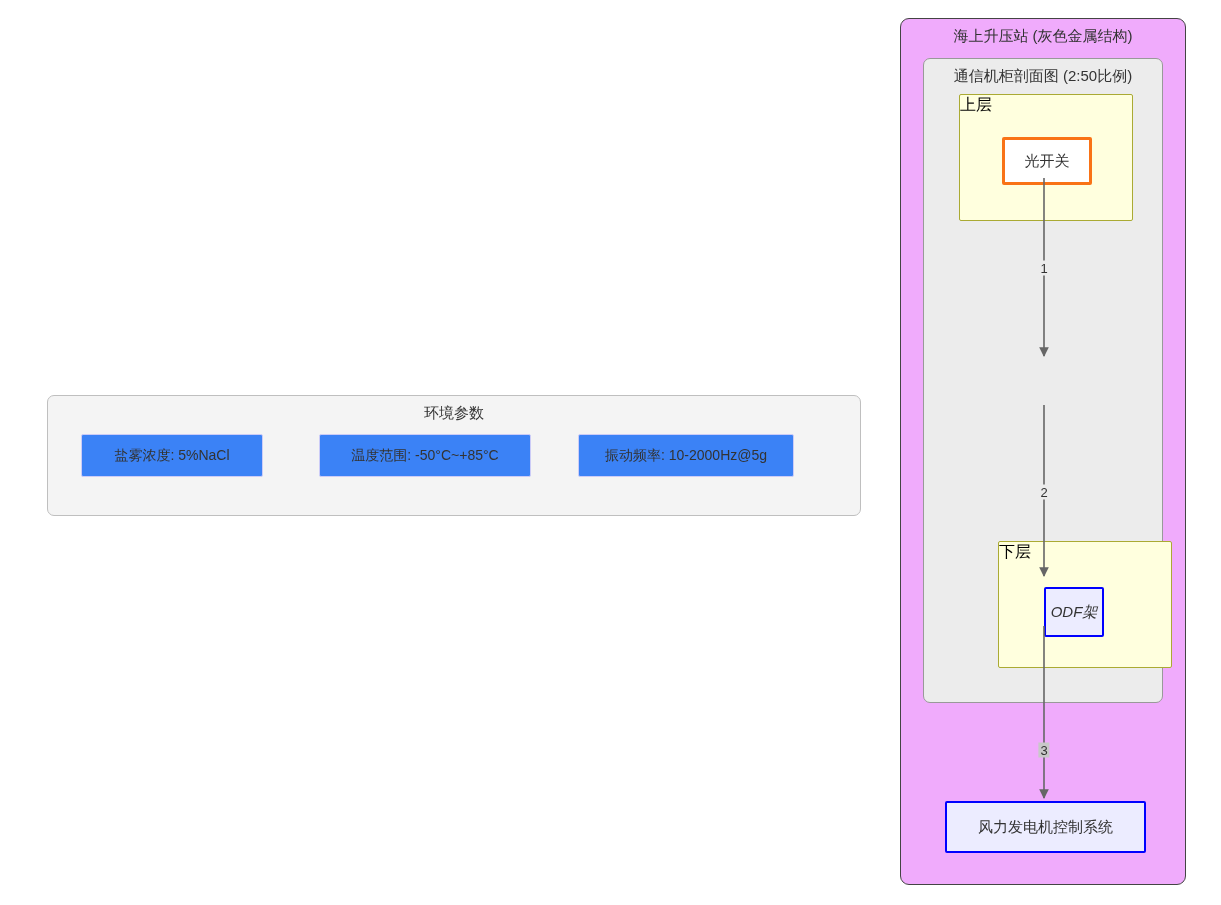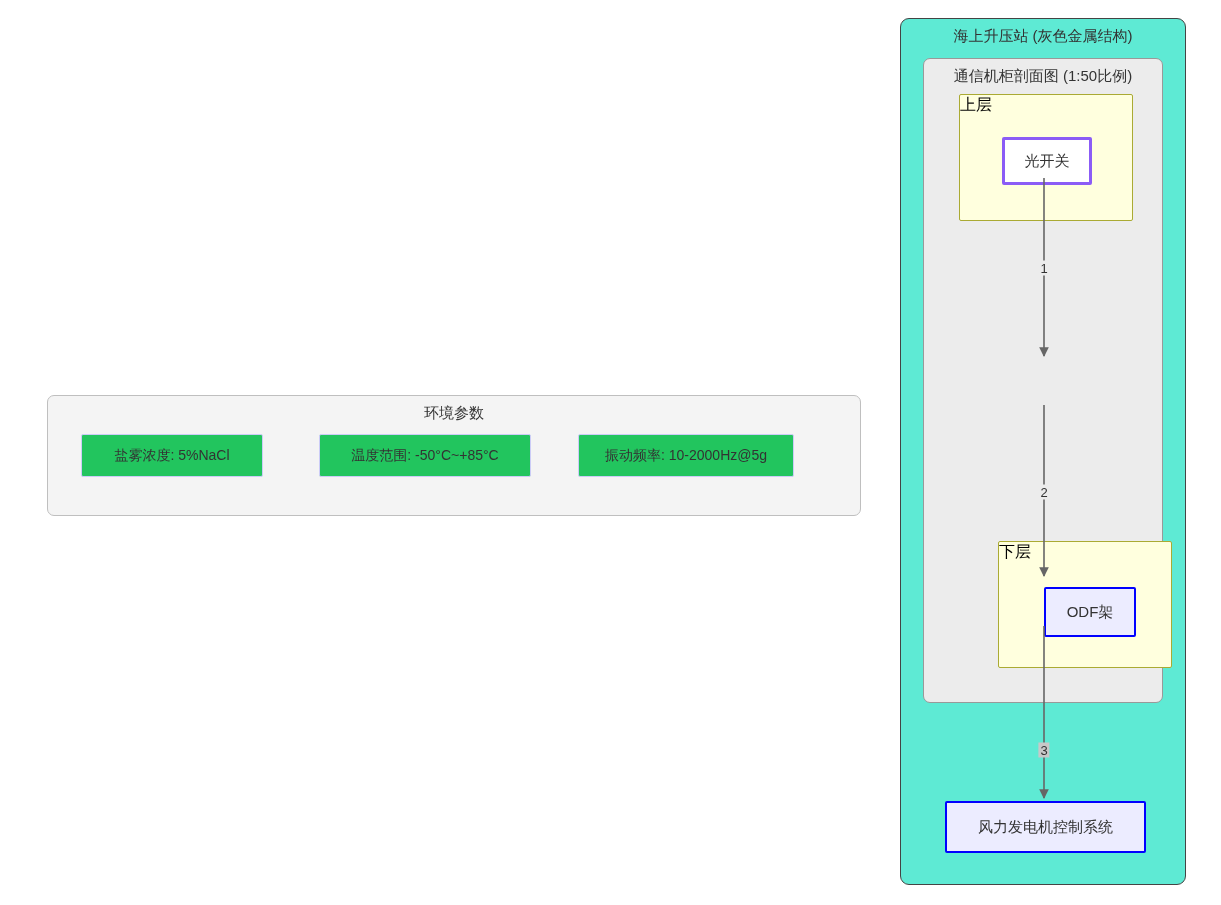--- a/index.html
+++ b/index.html
@@ -43,21 +43,21 @@
     width: 814px;
     height: 121px;
     background: #f4f4f4;
     border: 1px solid #bfbfbf;
   }
   #env-container > .sg-title { top: 8px; }
 
   .env-box {
     position: absolute;
     box-sizing: border-box;
-    background: #22c55e;
+    background: #3b82f6;
     border: 1px solid #ccccf7;
     border-radius: 2px;
     color: #333333;
     font-size: 14px;
     display: flex;
     align-items: center;
     justify-content: center;
     white-space: nowrap;
     height: 43px;
     top: 38px;
@@ -65,21 +65,21 @@
   #env-box-0 { left: 33px;  width: 182px; }
   #env-box-1 { left: 271px; width: 212px; }
   #env-box-2 { left: 530px; width: 216px; }
 
   
   #station-container {
     left: 900px;
     top: 18px;
     width: 286px;
     height: 867px;
-    background: #5eead4;
+    background: #f0abfc;
     border: 1px solid #444444;
     border-radius: 9px;
   }
   #station-container > .sg-title { top: 8px; }
 
   #cabinet-container {
     left: 22px;
     top: 39px;
     width: 240px;
     height: 645px;
@@ -114,25 +114,25 @@
     font-size: 15px;
     white-space: nowrap;
     border-radius: 2px;
   }
   .node-blue {
     background: #ececff;
     border: 2px solid #0000ff;
   }
   .node-red {
     background: #ffffff;
-    border: 3px solid #8b5cf6;
+    border: 3px solid #f97316;
   }
   #node-optical  { left: 42px; top: 42px; width: 90px;  height: 48px; }
   #node-plc      { left: 33px; top: 45px; width: 108px; height: 50px; }
-  #node-odf      { left: 45px; top: 45px; width: 92px;  height: 50px; }
+  #node-odf      { left: 45px; top: 45px; width: 60px;  height: 50px; font-style: italic; }
   #node-wtg {
     left: 44px;
     top: 782px;
     width: 201px;
     height: 52px;
   }
 
   
   #edge-layer {
     position: absolute;
@@ -172,21 +172,21 @@
 
     <div class="env-box" id="env-box-2">
       <span>振动频率: 10-2000Hz@5g</span>
     </div>
   </div>
 
   <div class="subgraph" id="station-container">
     <div class="sg-title">海上升压站 (灰色金属结构)</div>
 
     <div class="subgraph" id="cabinet-container">
-      <div class="sg-title">通信机柜剖面图 (1:50比例)</div>
+      <div class="sg-title">通信机柜剖面图 (2:50比例)</div>
 
       <div class="layer-sg" id="layer-top">
         <div class="sg-title">上层</div>
         <div class="node node-red" id="node-optical">
           <span>光开关</span>
         </div>
       </div>
 
 
       <div class="layer-sg" id="layer-bot">

